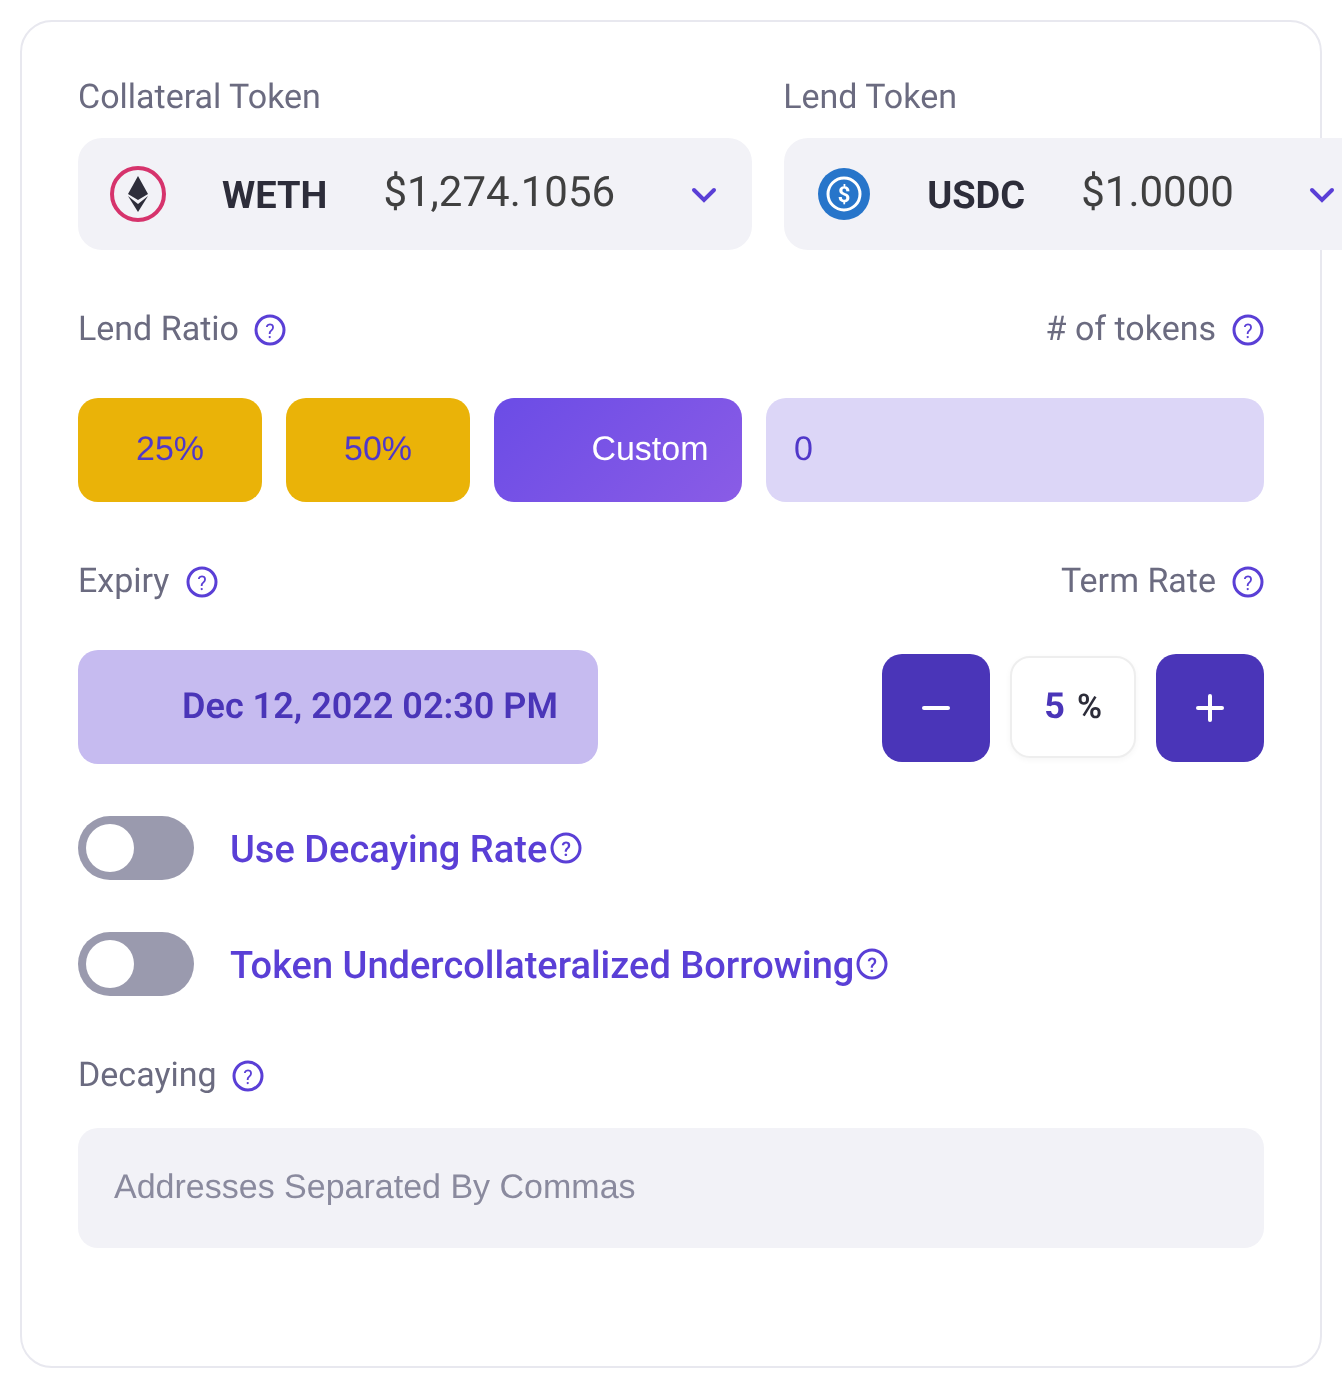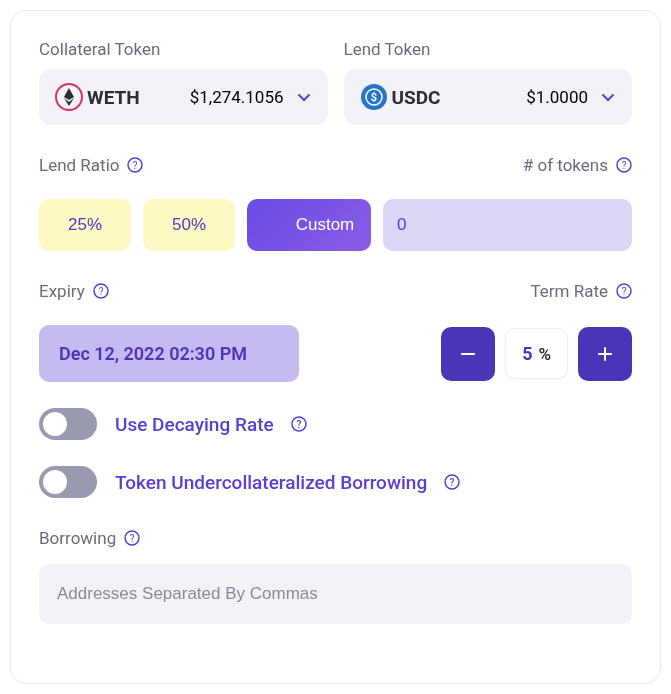--- a/index.html
+++ b/index.html
@@ -34,36 +34,36 @@
       align-items: center;
       gap: 8px;
       margin-bottom: 10px;
     }
     .token-select {
       background: #f2f2f7;
       border-radius: 12px;
       padding: 14px 16px;
       display: flex;
       align-items: center;
-      gap: 4px;
+      gap: 28px;
       cursor: pointer;
     }
     .token-icon {
       width: 28px;
       height: 28px;
       flex-shrink: 0;
     }
     .token-symbol {
       font-weight: 700;
       font-size: 19px;
       color: #2d2d3a;
     }
     .token-price {
-      color: #000000;
-      font-size: 17px;
+      color: #404040;
+      font-size: 21px;
       margin-left: auto;
     }
     .chevron {
       color: #5a3fd6;
       margin-left: 8px;
     }
     .section {
       margin-top: 30px;
     }
     .section-header {
@@ -72,21 +72,21 @@
       align-items: flex-start;
       margin-bottom: 14px;
       gap: 39px;
     }
     .ratio-row {
       display: flex;
       gap: 12px;
     }
     .ratio-btn {
       flex: 1;
-      background: #fef9c3;
+      background: #eab308;
       color: #5038c9;
       border: none;
       border-radius: 10px;
       padding: 16px 8px;
       font-size: 17px;
       font-weight: 500;
       cursor: pointer;
     }
     .ratio-btn.active {
       background: linear-gradient(135deg, #6b4ce6, #8a5ce6);
@@ -101,20 +101,21 @@
       padding: 16px 14px;
       font-size: 17px;
       color: #5038c9;
       outline: none;
     }
     .expiry-row {
       display: flex;
       justify-content: space-between;
       align-items: center;
       gap: 25px;
+      text-align: right;
     }
     .expiry-field {
       background: #c6bbf0;
       color: #4a35b8;
       border-radius: 10px;
       padding: 18px 20px;
       font-size: 18px;
       font-weight: 600;
       cursor: pointer;
       flex: 0 0 auto;
@@ -181,21 +182,21 @@
       position: absolute;
       top: 4px;
       left: 4px;
     }
     .toggle-label {
       color: #5a3fd6;
       font-size: 19px;
       font-weight: 500;
       display: flex;
       align-items: center;
-      gap: 17px;
+      gap: 1px;
     }
     .borrowers-input {
       width: 100%;
       background: #f2f2f7;
       border: none;
       border-radius: 10px;
       padding: 20px 18px;
       font-size: 17px;
       color: #0c4a6e;
       outline: none;
@@ -351,21 +352,21 @@
         <svg width="16" height="16" viewBox="0 0 16 16">
             <circle cx="8" cy="8" r="7" fill="none" stroke="currentColor" stroke-width="1.5"></circle>
             <text x="8" y="12" text-anchor="middle" font-size="10" fill="currentColor">?</text>
           </svg>
       </span>
     </div>
   </div>
 
   <div class="section">
     <div class="label-row">
-      <span class="label" style="margin-bottom:0">Borrowing</span>
+      <span class="label" style="margin-bottom:0">Decaying</span>
       <span class="help-icon">
         <svg width="16" height="16" viewBox="0 0 16 16">
             <circle cx="8" cy="8" r="7" fill="none" stroke="currentColor" stroke-width="1.5"></circle>
             <text x="8" y="12" text-anchor="middle" font-size="10" fill="currentColor">?</text>
           </svg>
       </span>
     </div>
     <input class="borrowers-input" placeholder="Addresses Separated By Commas" style="">
   </div>
 

